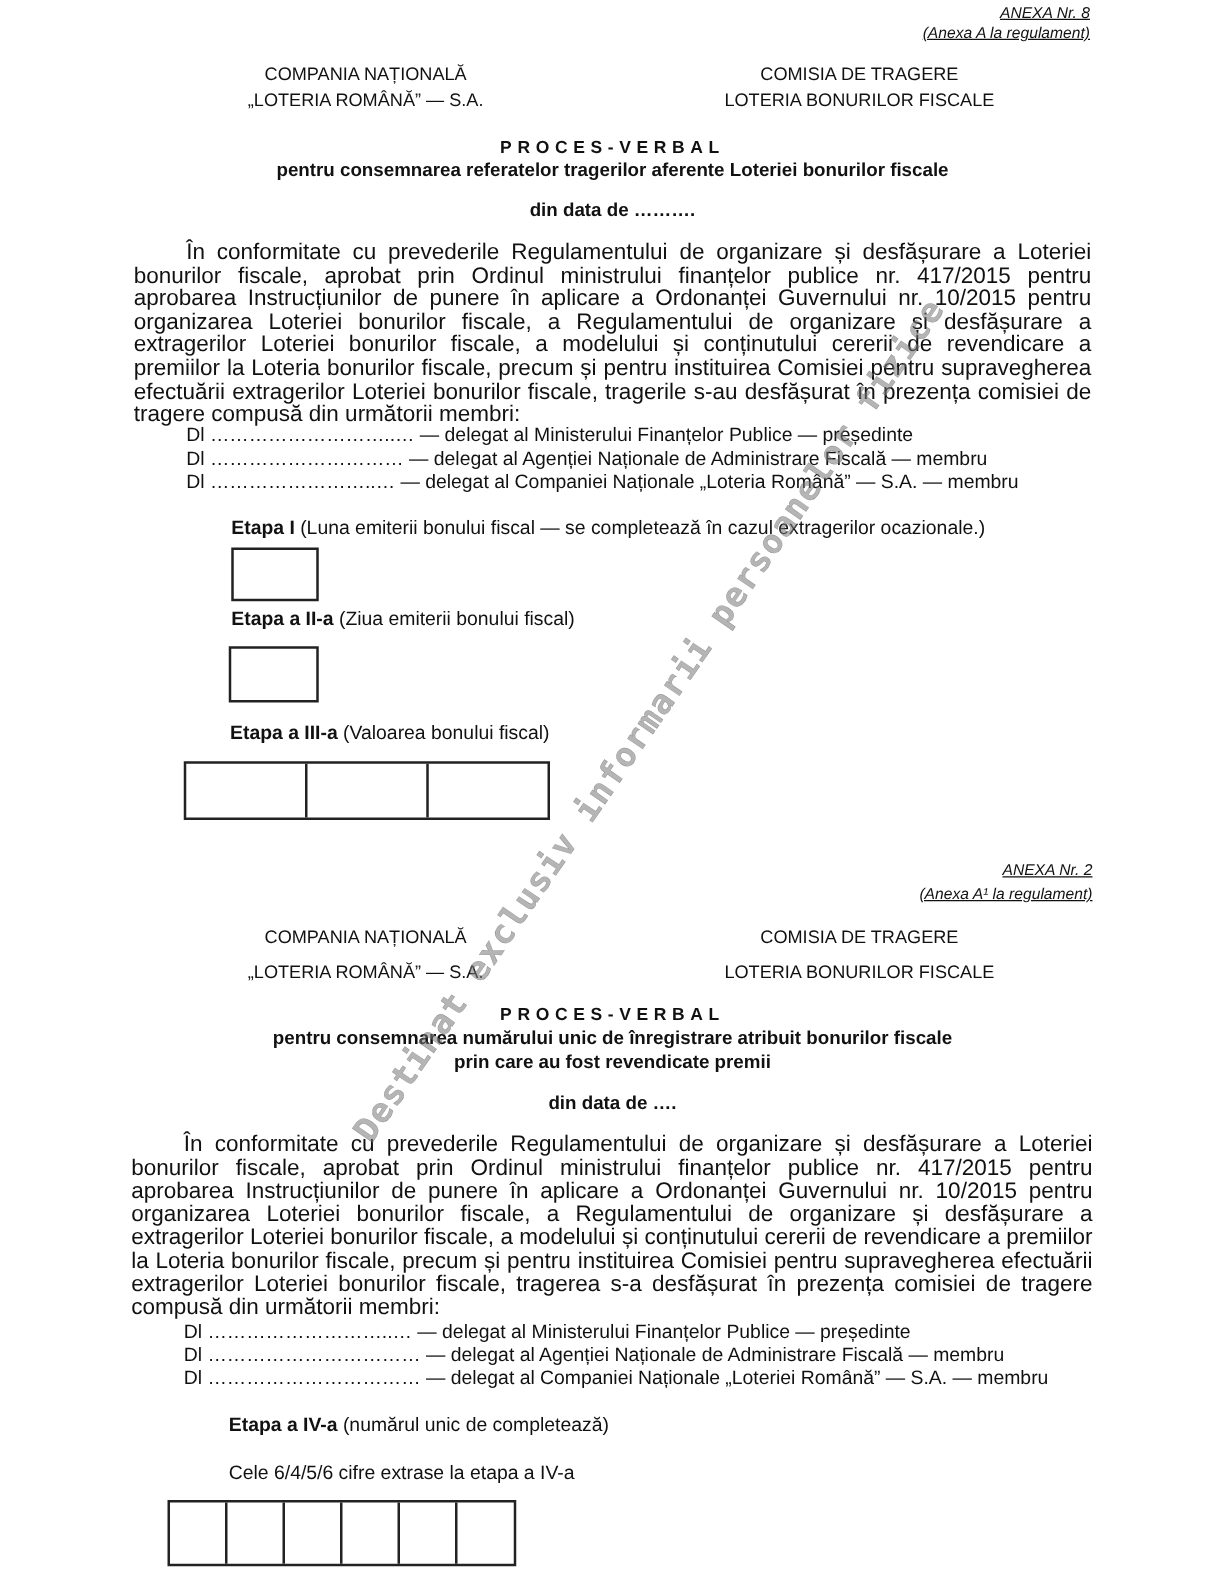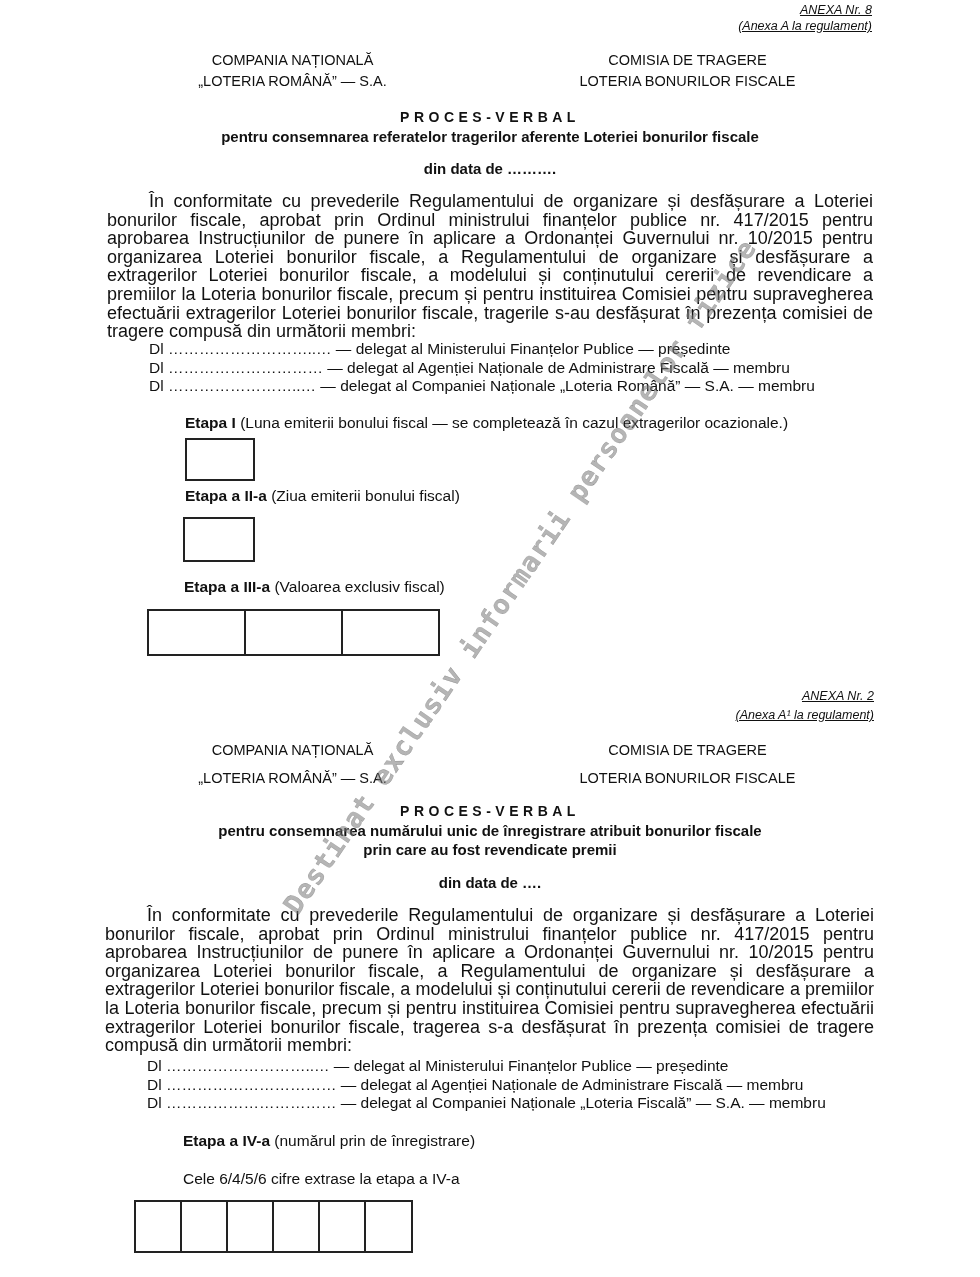--- a/index.html
+++ b/index.html
@@ -59,21 +59,21 @@
   <b>Etapa I</b><span> (Luna emiterii bonului fiscal — se completează în cazul extragerilor ocazionale.)</span>
 </div>
 <div class="abs box" style="left:185px; top:438px; width:70px; height:43px;"></div>
 
 <div class="abs etapa" style="left:150px; top:487px;">
   <b>Etapa a II-a</b><span> (Ziua emiterii bonului fiscal)</span>
 </div>
 <div class="abs box" style="left:183px; top:517px; width:72px; height:45px;"></div>
 
 <div class="abs etapa" style="left:149px; top:578px;">
-  <b>Etapa a III-a</b><span> (Valoarea exclusiv fiscal)</span>
+  <b>Etapa a III-a</b><span> (Valoarea bonului fiscal)</span>
 </div>
 <div class="abs cells" style="left:147px; top:609px; width:293px; height:47px;">
   <div class="cell" style="width:97px;"></div>
   <div class="cell" style="width:97px;"></div>
   <div class="cell" style="width:95px;"></div>
 </div>
 
 <div class="abs anexa" style="top:688px; right:106px;">ANEXA Nr. 2</div>
 <div class="abs anexa" style="top:707px; right:106px;text-align:right;">(Anexa A¹ la regulament)</div>
 
@@ -88,24 +88,24 @@
 
 <div class="abs title pv" style="top:803px;">PROCES-VERBAL</div>
 <div class="abs title sub" style="top:821px;">pentru consemnarea numărului unic de înregistrare atribuit bonurilor fiscale</div>
 <div class="abs title sub" style="top:840px;">prin care au fost revendicate premii</div>
 <div class="abs title date" style="top:874px;">din data de ….</div>
 
 <div class="abs para" style="left:105px; width:769px; top:906px;">În conformitate cu prevederile Regulamentului de organizare și desfășurare a Loteriei bonurilor fiscale, aprobat prin Ordinul ministrului finanțelor publice nr. 417/2015 pentru aprobarea Instrucțiunilor de punere în aplicare a Ordonanței Guvernului nr. 10/2015 pentru organizarea Loteriei bonurilor fiscale, a Regulamentului de organizare și desfășurare a extragerilor Loteriei bonurilor fiscale, a modelului și conținutului cererii de revendicare a premiilor la Loteria bonurilor fiscale, precum și pentru instituirea Comisiei pentru supravegherea efectuării extragerilor Loteriei bonurilor fiscale, tragerea s-a desfășurat în prezența comisiei de tragere compusă din următorii membri:</div>
 
 <div class="abs del" style="left:147px; top:1057px;">Dl ………………………..… — delegat al Ministerului Finanțelor Publice — președinte</div>
 <div class="abs del" style="left:147px; top:1076px;">Dl …………………………… — delegat al Agenției Naționale de Administrare Fiscală — membru</div>
-<div class="abs del" style="left:147px; top:1094px;">Dl …………………………… — delegat al Companiei Naționale „Loteria Fiscală” — S.A. — membru</div>
+<div class="abs del" style="left:147px; top:1094px;">Dl …………………………… — delegat al Companiei Naționale „Loteriei Română” — S.A. — membru</div>
 
 <div class="abs etapa" style="left:148px; top:1132px;">
-  <b>Etapa a IV-a</b><span> (numărul prin de înregistrare)</span>
+  <b>Etapa a IV-a</b><span> (numărul unic de completează)</span>
 </div>
 <div class="abs etapa" style="left:148px; top:1170px;">Cele 6/4/5/6 cifre extrase la etapa a IV-a</div>
 
 <div class="abs cells" style="left:134px; top:1200px; width:279px; height:53px;">
   <div class="cell" style="width:46px;"></div>
   <div class="cell" style="width:46px;"></div>
   <div class="cell" style="width:46px;"></div>
   <div class="cell" style="width:46px;"></div>
   <div class="cell" style="width:46px;"></div>
   <div class="cell" style="width:45px;"></div>

